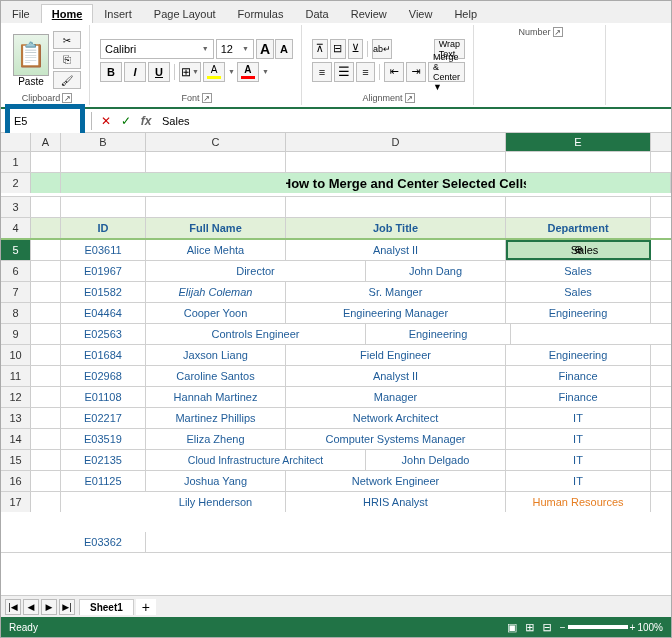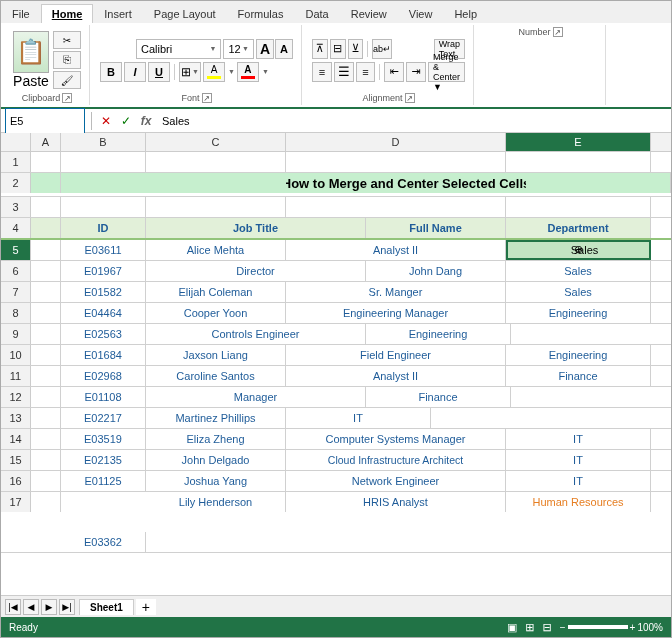--- a/index.html
+++ b/index.html
@@ -9,21 +9,21 @@
     .ribbon-tab.active { background: #fff; border-color: #ccc; color: #000; font-weight: bold; text-decoration: underline; }
     .ribbon-tab:not(.active) { color: #333; }
 
     .ribbon-content { background: #fff; border-bottom: 2px solid #ccc; display: flex; align-items: center; padding: 2px 4px; gap: 2px; min-height: 86px; }
 
     .ribbon-group { display: flex; flex-direction: column; align-items: center; border-right: 1px solid #ddd; padding: 2px 8px; height: 80px; justify-content: space-between; }
     .paste-btn { display: flex; flex-direction: column; align-items: center; cursor: pointer; }
     .paste-icon { width: 36px; height: 42px; background: linear-gradient(180deg, #e8f4e8 0%, #c8e6c8 100%); border: 1px solid #aaa; display: flex; align-items: center; justify-content: center; font-size: 20px; }
     .clipboard-small { display: flex; flex-direction: column; gap: 2px; }
     .small-btn { width: 28px; height: 18px; background: #f5f5f5; border: 1px solid #bbb; display: flex; align-items: center; justify-content: center; font-size: 10px; cursor: pointer; }
-    .font-row1 { display: flex; gap: 2px; align-items: center; margin-left: 36px; }
+    .font-row1 { display: flex; gap: 2px; align-items: center; }
     .font-row2 { display: flex; gap: 2px; align-items: center; }
     .font-name-box { width: 120px; height: 20px; border: 1px solid #bbb; padding: 0 4px; font-size: 11px; display: flex; align-items: center; justify-content: space-between; cursor: pointer; background: #fff; }
     .font-size-box { width: 40px; height: 20px; border: 1px solid #bbb; padding: 0 4px; font-size: 11px; display: flex; align-items: center; justify-content: space-between; cursor: pointer; background: #fff; }
     .font-size-btns { display: flex; gap: 1px; }
     .font-size-btn { width: 18px; height: 20px; border: 1px solid #bbb; background: #f5f5f5; cursor: pointer; display: flex; align-items: center; justify-content: center; font-size: 12px; font-weight: bold; }
 
     .format-btn { width: 22px; height: 20px; border: 1px solid #bbb; background: #f5f5f5; cursor: pointer; display: flex; align-items: center; justify-content: center; font-size: 11px; font-weight: bold; }
     .format-btn.bold { font-weight: bold; }
     .format-btn.italic { font-style: italic; }
     .format-btn.underline { text-decoration: underline; }
@@ -39,21 +39,21 @@
     .merge-btn { height: 20px; border: 1px solid #bbb; background: #f5f5f5; cursor: pointer; display: flex; align-items: center; justify-content: center; font-size: 10px; padding: 0 4px; flex: 1; }
     .num-format-box { height: 20px; border: 1px solid #bbb; background: #fff; display: flex; align-items: center; justify-content: space-between; padding: 0 4px; font-size: 11px; cursor: pointer; }
     .num-btns { display: flex; gap: 2px; }
     .num-btn { width: 22px; height: 20px; border: 1px solid #bbb; background: #f5f5f5; cursor: pointer; display: flex; align-items: center; justify-content: center; font-size: 10px; }
     .num-btn2 { height: 20px; border: 1px solid #bbb; background: #f5f5f5; cursor: pointer; display: flex; align-items: center; justify-content: center; font-size: 10px; padding: 0 3px; }
     .group-label-row { display: flex; width: 100%; justify-content: center; align-items: center; gap: 2px; font-size: 9px; color: #555; }
     .expand-icon { width: 10px; height: 10px; border: 1px solid #999; display: flex; align-items: center; justify-content: center; font-size: 8px; cursor: pointer; }
 
     
     .formula-bar { display: flex; align-items: center; border-bottom: 1px solid #ccc; height: 24px; background: #fff; padding: 0 4px; gap: 4px; }
-    .cell-ref-box { width: 80px; height: 18px; border: 1px solid #0369a1; font-size: 11px; padding: 12px 4px; display: flex; align-items: center; background: #fff; }
+    .cell-ref-box { width: 80px; height: 18px; border: 5px solid #0369a1; font-size: 11px; padding: 12px 4px; display: flex; align-items: center; background: #fff; }
     .formula-separator { width: 1px; height: 18px; background: #bbb; margin: 0 2px; }
     .formula-icon { width: 16px; height: 16px; display: flex; align-items: center; justify-content: center; font-size: 12px; cursor: pointer; color: #666; }
     .formula-icon.cancel { color: #cc0000; }
     .formula-icon.confirm { color: #007700; }
     .formula-input { flex: 1; height: 18px; border: none; font-size: 11px; padding: 0 4px; outline: none; font-family: 'Segoe UI', Arial, sans-serif; }
     .col-headers { display: flex; background: #f2f2f2; border-bottom: 1px solid #ccc; }
     .row-header-spacer { width: 30px; min-width: 30px; height: 18px; border-right: 1px solid #ccc; background: #f2f2f2; }
     .col-header { height: 18px; border-right: 1px solid #ccc; display: flex; align-items: center; justify-content: center; font-size: 11px; color: #333; background: #f2f2f2; }
     .col-header.selected { background: #217346; color: #fff; }
 
@@ -105,21 +105,21 @@
     <div class="ribbon-tab">View</div>
     <div class="ribbon-tab">Help</div>
   </div>
 
   <div class="ribbon-content" style="border-bottom:2px solid #217346; background:#fff;">
 
     <div class="ribbon-group">
       <div style="display:flex; gap:4px; flex:1; align-items:center;">
         <div class="paste-btn">
           <div class="paste-icon" style="font-size:24px; color:#217346;">📋</div>
-          <span style="font-size:14px;">Paste</span>
+          <span style="font-size:10px;">Paste</span>
         </div>
         <div class="clipboard-small">
           <div class="small-btn">✂</div>
           <div class="small-btn">⎘</div>
           <div class="small-btn">🖌</div>
         </div>
       </div>
       <div class="group-label-row">
         <span>Clipboard</span>
         <div class="expand-icon">↗</div>
@@ -256,22 +256,22 @@
         <div class="cell col-b"></div>
         <div class="cell col-c"></div>
         <div class="cell col-d"></div>
         <div class="cell col-e"></div>
       </div>
 
       <div class="row" style="border-bottom:2px solid #92c47a;">
         <div class="row-header">4</div>
         <div class="cell col-a header-cell"></div>
         <div class="cell col-b header-cell">ID</div>
+        <div class="cell col-c header-cell">Full Name</div>
         <div class="cell col-d header-cell">Job Title</div>
-        <div class="cell col-c header-cell">Full Name</div>
         <div class="cell col-e header-cell">Department</div>
       </div>
 
       <div class="row data-row">
         <div class="row-header selected">5</div>
         <div class="cell col-a"></div>
         <div class="cell col-b center" style="color:#1f5c99;">E03611</div>
         <div class="cell col-c center" style="color:#1f5c99;">Alice Mehta</div>
         <div class="cell col-d center" style="color:#1f5c99;">Analyst II</div>
         <div class="cell col-e center selected" style="color:#000; cursor:default; position:relative;">
@@ -286,21 +286,21 @@
         <div class="cell col-b center" style="color:#1f5c99;">E01967</div>
         <div class="cell col-d center" style="color:#1f5c99;">Director</div>
         <div class="cell col-c center" style="color:#1f5c99;">John Dang</div>
         <div class="cell col-e center" style="color:#1f5c99;">Sales</div>
       </div>
 
       <div class="row data-row">
         <div class="row-header">7</div>
         <div class="cell col-a"></div>
         <div class="cell col-b center" style="color:#1f5c99;">E01582</div>
-        <div class="cell col-c center" style="color:#1f5c99;">Elijah Coleman</div>
+        <div class="cell col-c center" style="color:#1f5c99;font-style:italic;">Elijah Coleman</div>
         <div class="cell col-d center" style="color:#1f5c99;">Sr. Manger</div>
         <div class="cell col-e center" style="color:#1f5c99;">Sales</div>
       </div>
 
       <div class="row data-row">
         <div class="row-header">8</div>
         <div class="cell col-a"></div>
         <div class="cell col-b center" style="color:#1f5c99;">E04464</div>
         <div class="cell col-c center" style="color:#1f5c99;">Cooper Yoon</div>
         <div class="cell col-d center" style="color:#1f5c99;">Engineering Manager</div>
@@ -330,47 +330,49 @@
         <div class="cell col-b center" style="color:#1f5c99;">E02968</div>
         <div class="cell col-c center" style="color:#1f5c99;">Caroline Santos</div>
         <div class="cell col-d center" style="color:#1f5c99;">Analyst II</div>
         <div class="cell col-e center" style="color:#1f5c99;">Finance</div>
       </div>
 
       <div class="row data-row">
         <div class="row-header">12</div>
         <div class="cell col-a"></div>
         <div class="cell col-b center" style="color:#1f5c99;">E01108</div>
+        <div class="cell col-c center" style="color:#1f5c99;">Hannah Martinez</div>
         <div class="cell col-d center" style="color:#1f5c99;">Manager</div>
         <div class="cell col-e center" style="color:#1f5c99;">Finance</div>
       </div>
 
       <div class="row data-row">
         <div class="row-header">13</div>
         <div class="cell col-a"></div>
         <div class="cell col-b center" style="color:#1f5c99;">E02217</div>
         <div class="cell col-c center" style="color:#1f5c99;">Martinez Phillips</div>
+        <div class="cell col-d center" style="color:#1f5c99;">Network Architect</div>
         <div class="cell col-e center" style="color:#1f5c99;">IT</div>
       </div>
 
       <div class="row data-row">
         <div class="row-header">14</div>
         <div class="cell col-a"></div>
         <div class="cell col-b center" style="color:#1f5c99;">E03519</div>
         <div class="cell col-c center" style="color:#1f5c99;">Eliza Zheng</div>
         <div class="cell col-d center" style="color:#1f5c99;">Computer Systems Manager</div>
         <div class="cell col-e center" style="color:#1f5c99;">IT</div>
       </div>
 
       <div class="row data-row">
         <div class="row-header">15</div>
         <div class="cell col-a"></div>
         <div class="cell col-b center" style="color:#1f5c99;">E02135</div>
+        <div class="cell col-d center" style="color:#1f5c99; font-size:10.5px;">Cloud Infrastructure Architect</div>
         <div class="cell col-c center" style="color:#1f5c99;">John Delgado</div>
-        <div class="cell col-d center" style="color:#1f5c99; font-size:10.5px;">Cloud Infrastructure Architect</div>
         <div class="cell col-e center" style="color:#1f5c99;">IT</div>
       </div>
 
       <div class="row data-row">
         <div class="row-header">16</div>
         <div class="cell col-a"></div>
         <div class="cell col-b center" style="color:#1f5c99;">E01125</div>
         <div class="cell col-c center" style="color:#1f5c99;">Joshua Yang</div>
         <div class="cell col-d center" style="color:#1f5c99;">Network Engineer</div>
         <div class="cell col-e center" style="color:#1f5c99;">IT</div>

